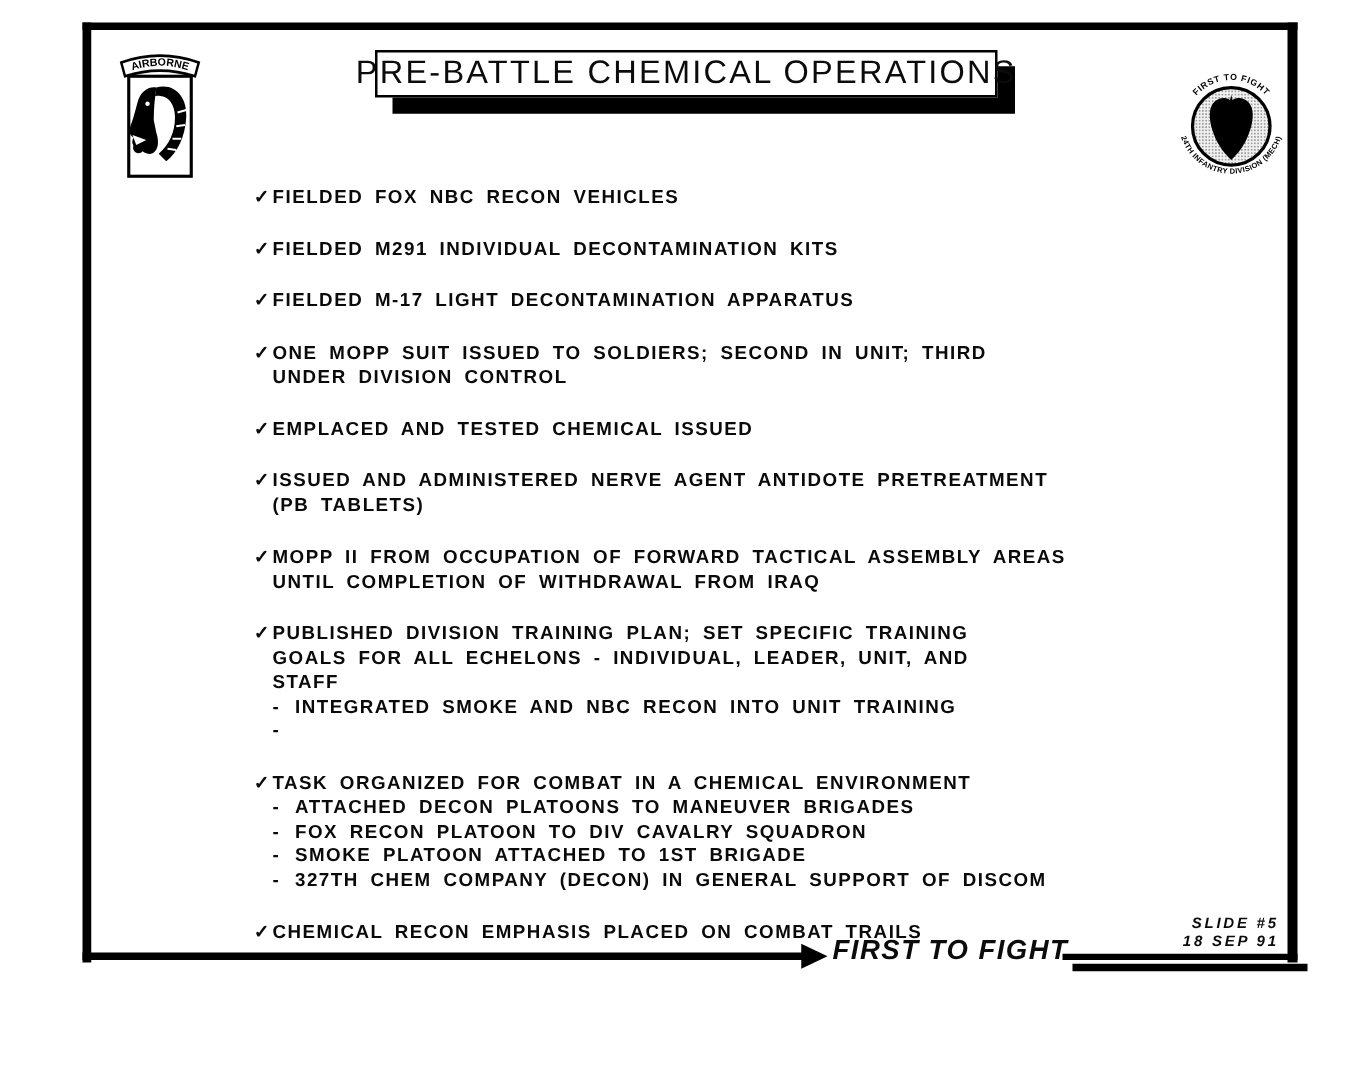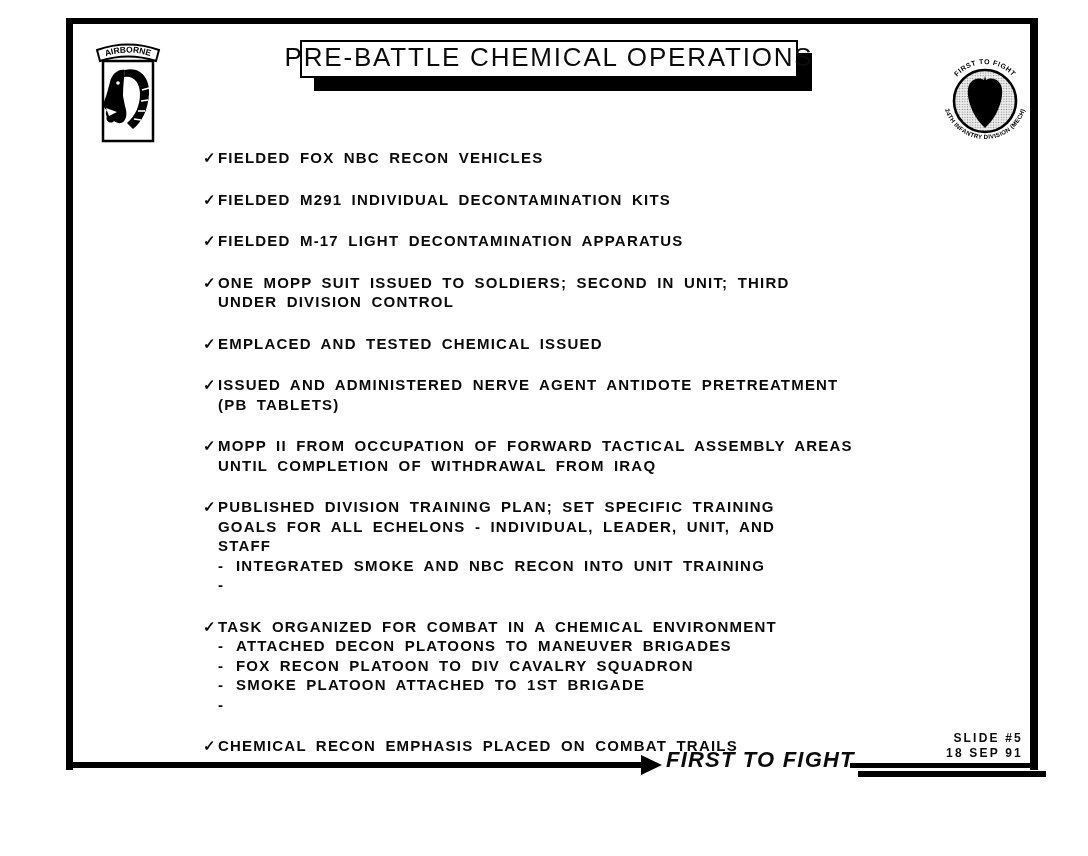--- a/index.html
+++ b/index.html
@@ -36,21 +36,21 @@
     border-left:21px solid #000;
   }
   .motto{
     position:absolute;left:666px;top:747px;
     font-size:22px;font-weight:bold;font-style:italic;letter-spacing:1.2px;white-space:nowrap;
   }
   .bottom-line{position:absolute;left:850px;top:763px;width:188px;height:5px;background:#000;}
   .bottom-line-shadow{position:absolute;left:858px;top:771px;width:188px;height:6px;background:#000;}
   .slide-info{
     position:absolute;left:880px;top:731px;width:143px;text-align:right;
-    font-size:12px;font-weight:bold;letter-spacing:2.2px;line-height:15px;white-space:nowrap;
+    font-size:12px;font-weight:bold;letter-spacing:2.2px;line-height:15px;white-space:nowrap;font-style:italic;
   }
   svg text{font-family:"Liberation Sans",sans-serif;}
 </style>
 </head>
 <body>
 
 <div class="page">
 
   <div class="frame"></div>
 
@@ -160,20 +160,21 @@
         <div class="sub">
           <span class="dash">-</span>
           <span class="subtext">FOX RECON PLATOON TO DIV CAVALRY SQUADRON</span>
         </div>
         <div class="sub">
           <span class="dash">-</span>
           <span class="subtext">SMOKE PLATOON ATTACHED TO 1ST BRIGADE</span>
         </div>
         <div class="sub">
           <span class="dash">-</span>
+          <span class="subtext">327TH CHEM COMPANY (DECON) IN GENERAL SUPPORT OF DISCOM</span>
         </div>
       </div>
       <div class="item">
         <span class="check">✓</span>
         <div class="line">CHEMICAL RECON EMPHASIS PLACED ON COMBAT TRAILS</div>
       </div>
     </div>
 
   <div class="arrow-line"></div>
   <div class="arrow-head"></div>

